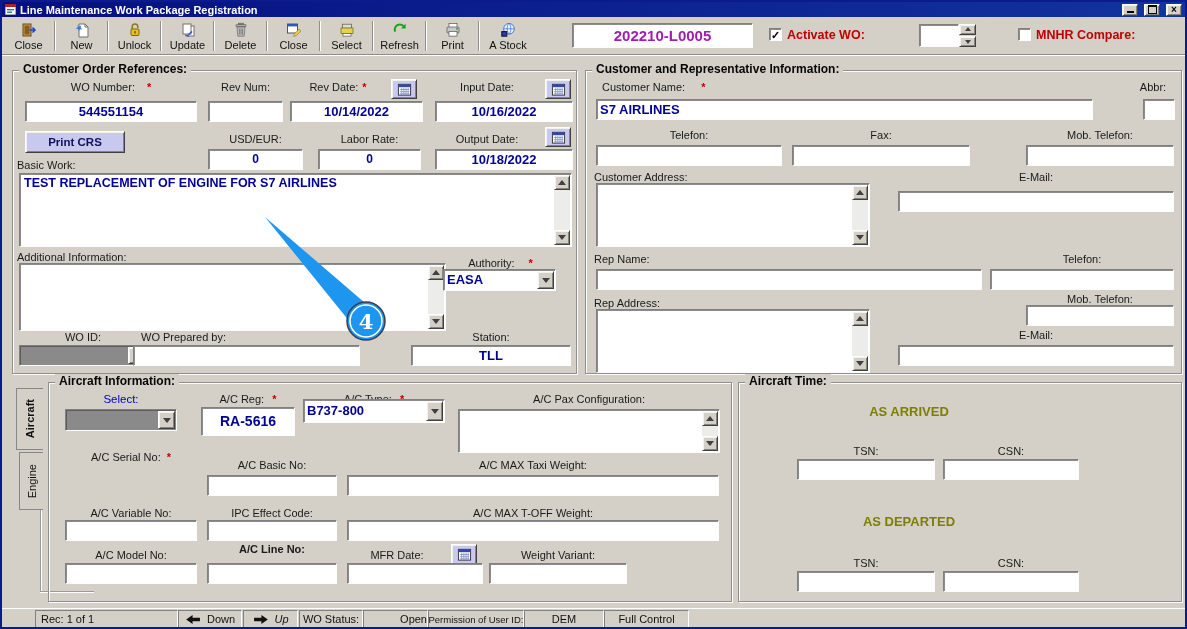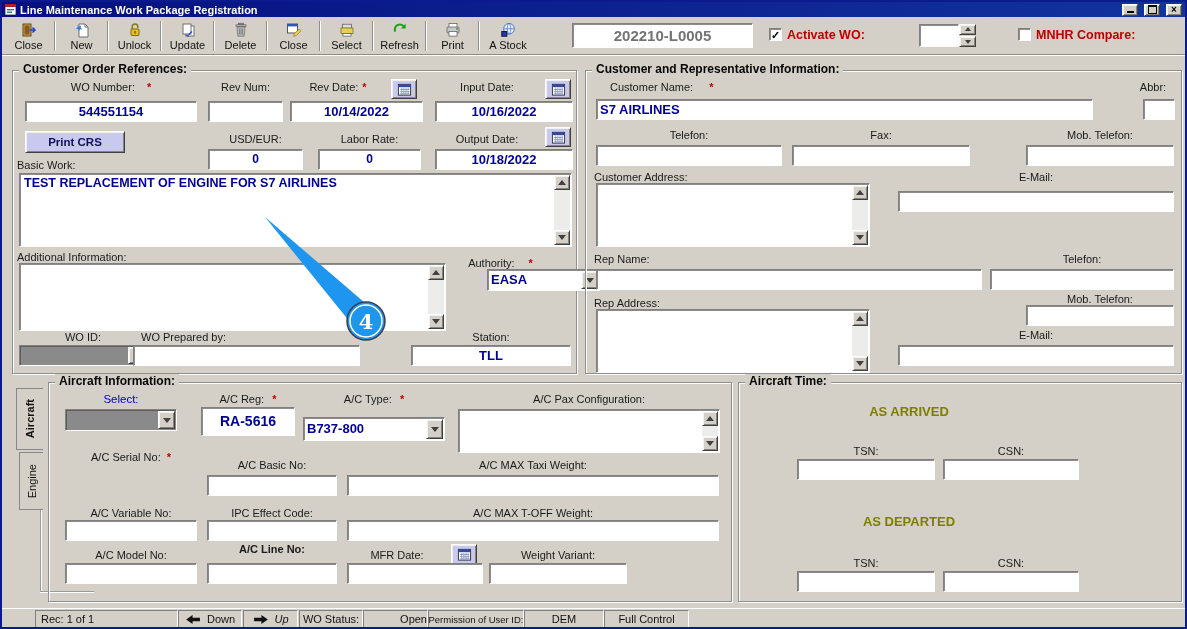--- a/index.html
+++ b/index.html
@@ -155,21 +155,21 @@
     <div class="toolbtn" style="width:52px;">
       <svg width="16" height="16" viewBox="0 0 16 16">
           <circle cx="9" cy="6.8" r="5.3" fill="#eaf2ff" stroke="#3a6ad0" stroke-width=".9"></circle>
           <path d="M3.7 6.8h10.6M9 1.5c-2.4 2-2.4 8.6 0 10.6M9 1.5c2.4 2 2.4 8.6 0 10.6" fill="none" stroke="#3a6ad0" stroke-width=".7"></path>
           <rect x="1.8" y="9.6" width="5" height="4.6" fill="#2a3ab0" stroke="#10102a"></rect>
         </svg>
       <span>A Stock</span>
     </div>
   </div>
 
-  <div class="field" style="left:570px;top:21px;width:181px;height:25px;text-align:center;font-size:15px;font-weight:700;line-height:23px;color:#737373;">202210-L0005</div>
+  <div class="field" style="left:570px;top:21px;width:181px;height:25px;text-align:center;font-size:15px;font-weight:700;line-height:23px;color:#a21caf;">202210-L0005</div>
   <div class="cb" style="left:767px;top:26px;">✓</div>
   <div class="lbl" style="left:785px;top:27px;font-size:12.5px;font-weight:700;color:var(--accent-red,#c00000);">Activate WO:</div>
   <div class="field" style="left:917px;top:22px;width:40px;height:23px;"></div>
   <div class="abs" style="left:957px;top:22px;width:17px;height:23px;">
     <div class="raised" style="position:absolute;top:0;left:0;right:0;height:11px;display:flex;align-items:center;justify-content:center;">
         <div class="tri-up" style="border-width:3px;border-bottom-width:4px;"></div>
       </div>
     <div class="raised" style="position:absolute;bottom:0;left:0;right:0;height:11px;display:flex;align-items:center;justify-content:center;">
         <div class="tri-down" style="border-width:3px;border-top-width:4px;"></div>
       </div>
@@ -244,21 +244,21 @@
         <div class="sbtn top raised">
             <div class="tri-up"></div>
           </div>
         <div class="sbtn bot raised">
             <div class="tri-down"></div>
           </div>
       </div>
     </div>
 
     <div class="lbl c" style="left:430px;top:186px;width:115px;"><span>Authority:</span><span class="req" style="margin-left:14px;">*</span></div>
-    <div class="field" style="left:430px;top:198px;width:113px;height:22px;margin-left:44px;">
+    <div class="field" style="left:430px;top:198px;width:113px;height:22px;">
       <span class="val" style="padding-left:3px;font-size:13px;line-height:20px;">EASA</span>
       <div class="ddbtn raised">
           <div class="tri-down"></div>
         </div>
     </div>
 
     <div class="lbl c" style="left:6px;top:260px;width:128px;">WO ID:</div>
     <div class="field grayfill" style="left:6px;top:274px;width:128px;height:21px;">
       <span></span>
       <div class="ddbtn raised">
@@ -269,21 +269,21 @@
     <div class="lbl" style="left:128px;top:260px;">WO Prepared by:</div>
     <div class="field" style="left:120px;top:274px;width:227px;height:21px;"></div>
 
     <div class="lbl c" style="left:398px;top:260px;width:160px;">Station:</div>
     <div class="field val c" style="left:398px;top:274px;width:160px;height:21px;font-size:13px;">TLL</div>
   </div>
 
   <div class="group" style="left:583px;top:68px;width:597px;height:304px;">
     <div class="gtitle">Customer and Representative Information:</div>
 
-    <div class="lbl" style="left:24px;top:10px;"><span>Customer Name:</span><span class="req" style="margin-left:16px;">*</span></div>
+    <div class="lbl" style="left:16px;top:10px;"><span>Customer Name:</span><span class="req" style="margin-left:16px;">*</span></div>
     <div class="field val" style="left:10px;top:28px;width:497px;height:21px;padding-left:3px;font-size:13px;">S7 AIRLINES</div>
     <div class="lbl c" style="left:545px;top:10px;width:44px;">Abbr:</div>
     <div class="field" style="left:557px;top:28px;width:32px;height:21px;"></div>
 
     <div class="lbl c" style="left:10px;top:58px;width:186px;">Telefon:</div>
     <div class="field" style="left:10px;top:74px;width:186px;height:21px;"></div>
     <div class="lbl c" style="left:206px;top:58px;width:178px;">Fax:</div>
     <div class="field" style="left:206px;top:74px;width:178px;height:21px;"></div>
     <div class="lbl c" style="left:440px;top:58px;width:148px;">Mob. Telefon:</div>
     <div class="field" style="left:440px;top:74px;width:148px;height:21px;"></div>
@@ -343,21 +343,21 @@
       <span></span>
       <div class="ddbtn raised">
           <div class="tri-down"></div>
         </div>
     </div>
 
     <div class="lbl c" style="left:152px;top:10px;width:94px;"><span>A/C Reg:</span><span class="req" style="margin-left:8px;">*</span></div>
     <div class="field val c" style="left:152px;top:24px;width:94px;height:29px;font-size:14px;line-height:27px;">RA-5616</div>
 
     <div class="lbl c" style="left:254px;top:10px;width:142px;"><span>A/C Type:</span><span class="req" style="margin-left:8px;">*</span></div>
-    <div class="field" style="left:254px;top:34px;width:142px;height:24px;">
+    <div class="field" style="left:254px;top:16px;width:142px;height:24px;">
       <span class="val" style="padding-left:3px;font-size:13px;line-height:22px;">B737-800</span>
       <div class="ddbtn raised">
           <div class="tri-down"></div>
         </div>
     </div>
 
     <div class="lbl c" style="left:409px;top:10px;width:262px;">A/C Pax Configuration:</div>
     <div class="ta" style="left:409px;top:26px;width:262px;height:44px;">
       <div class="txt"></div>
       <div class="vscroll">

